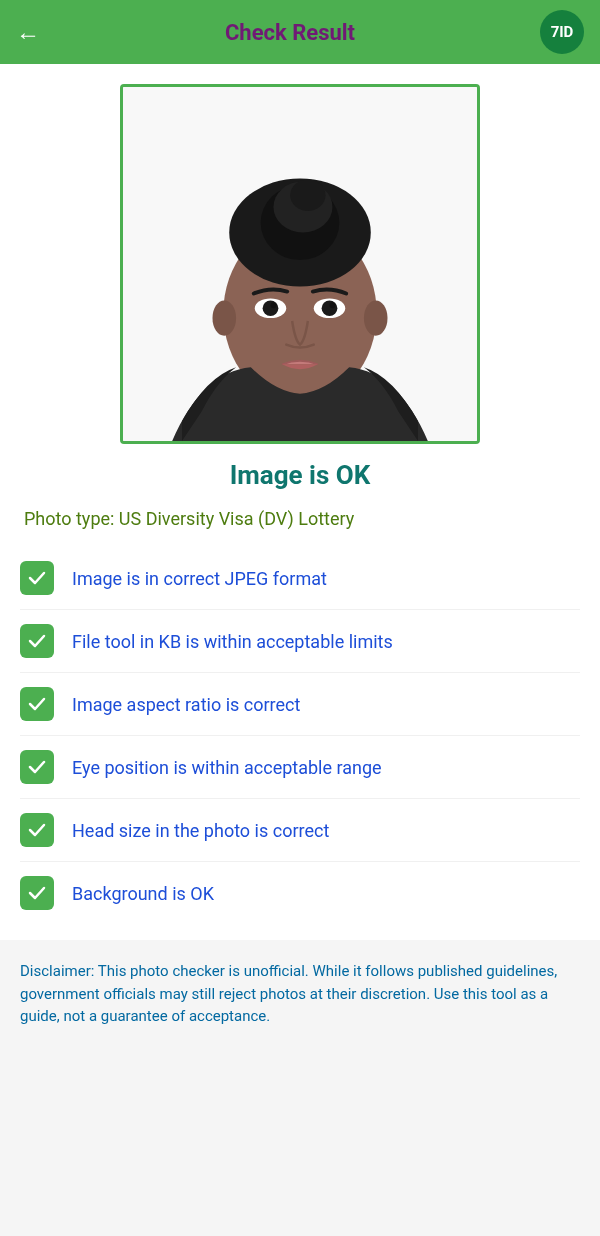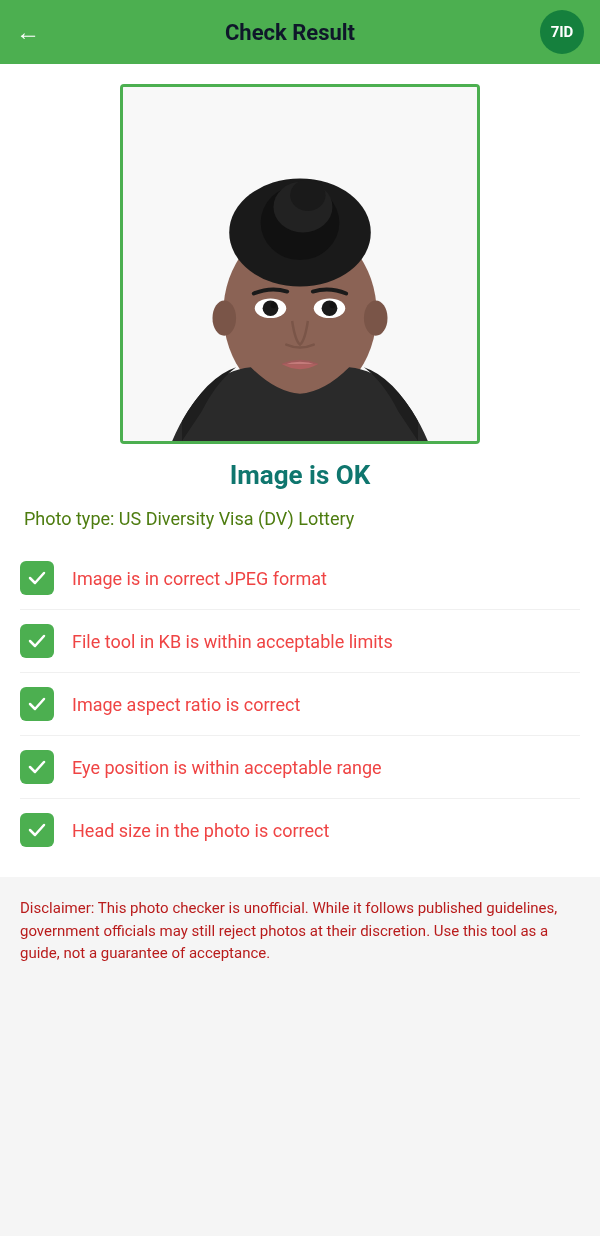--- a/index.html
+++ b/index.html
@@ -17,21 +17,21 @@
       justify-content: space-between;
       padding: 0 16px;
       height: 64px;
     }
     .header-back {
       color: white;
       font-size: 24px;
       cursor: pointer;
     }
     .header-title {
-      color: #0f172a;
+      color: #701a75;
       font-size: 22px;
       font-weight: bold;
       flex: 1;
       text-align: center;
     }
     .header-logo {
       width: 44px;
       height: 44px;
       background: #15803d;
       border-radius: 50%;
@@ -99,30 +99,30 @@
       justify-content: center;
       flex-shrink: 0;
       margin-right: 18px;
     }
     .check-box svg {
       width: 20px;
       height: 20px;
     }
     .check-label {
       font-size: 18px;
-      color: #ef4444;
+      color: #1d4ed8;
     }
     .disclaimer {
       background: #f5f5f5;
       margin: 0 -20px;
       padding: 20px 20px 24px 20px;
     }
     .disclaimer-text {
       font-size: 15px;
-      color: #b91c1c;
+      color: #0369a1;
       line-height: 1.5;
     }
   </style>
 </head>
 <body>
 
 <div class="header">
   <span class="header-back">←</span>
   <span class="header-title">Check Result</span>
   <div class="header-logo">7ID</div>
@@ -216,19 +216,27 @@
         <span class="check-label">Eye position is within acceptable range</span>
       </li>
       <li class="check-item">
         <div class="check-box">
           <svg viewBox="0 0 20 20" fill="none" xmlns="http://www.w3.org/2000/svg">
       <polyline points="3,10 8,15 17,5" stroke="white" stroke-width="2.5" stroke-linecap="round" stroke-linejoin="round"></polyline>
     </svg>
         </div>
         <span class="check-label">Head size in the photo is correct</span>
       </li>
+      <li class="check-item">
+        <div class="check-box">
+          <svg viewBox="0 0 20 20" fill="none" xmlns="http://www.w3.org/2000/svg">
+      <polyline points="3,10 8,15 17,5" stroke="white" stroke-width="2.5" stroke-linecap="round" stroke-linejoin="round"></polyline>
+    </svg>
+        </div>
+        <span class="check-label">Background is OK</span>
+      </li>
     </ul>
 
   <div class="disclaimer">
     <p class="disclaimer-text">Disclaimer: This photo checker is unofficial. While it follows published guidelines, government officials may still reject photos at their discretion. Use this tool as a guide, not a guarantee of acceptance.</p>
   </div>
 
 </div>
 
 </body></html>

